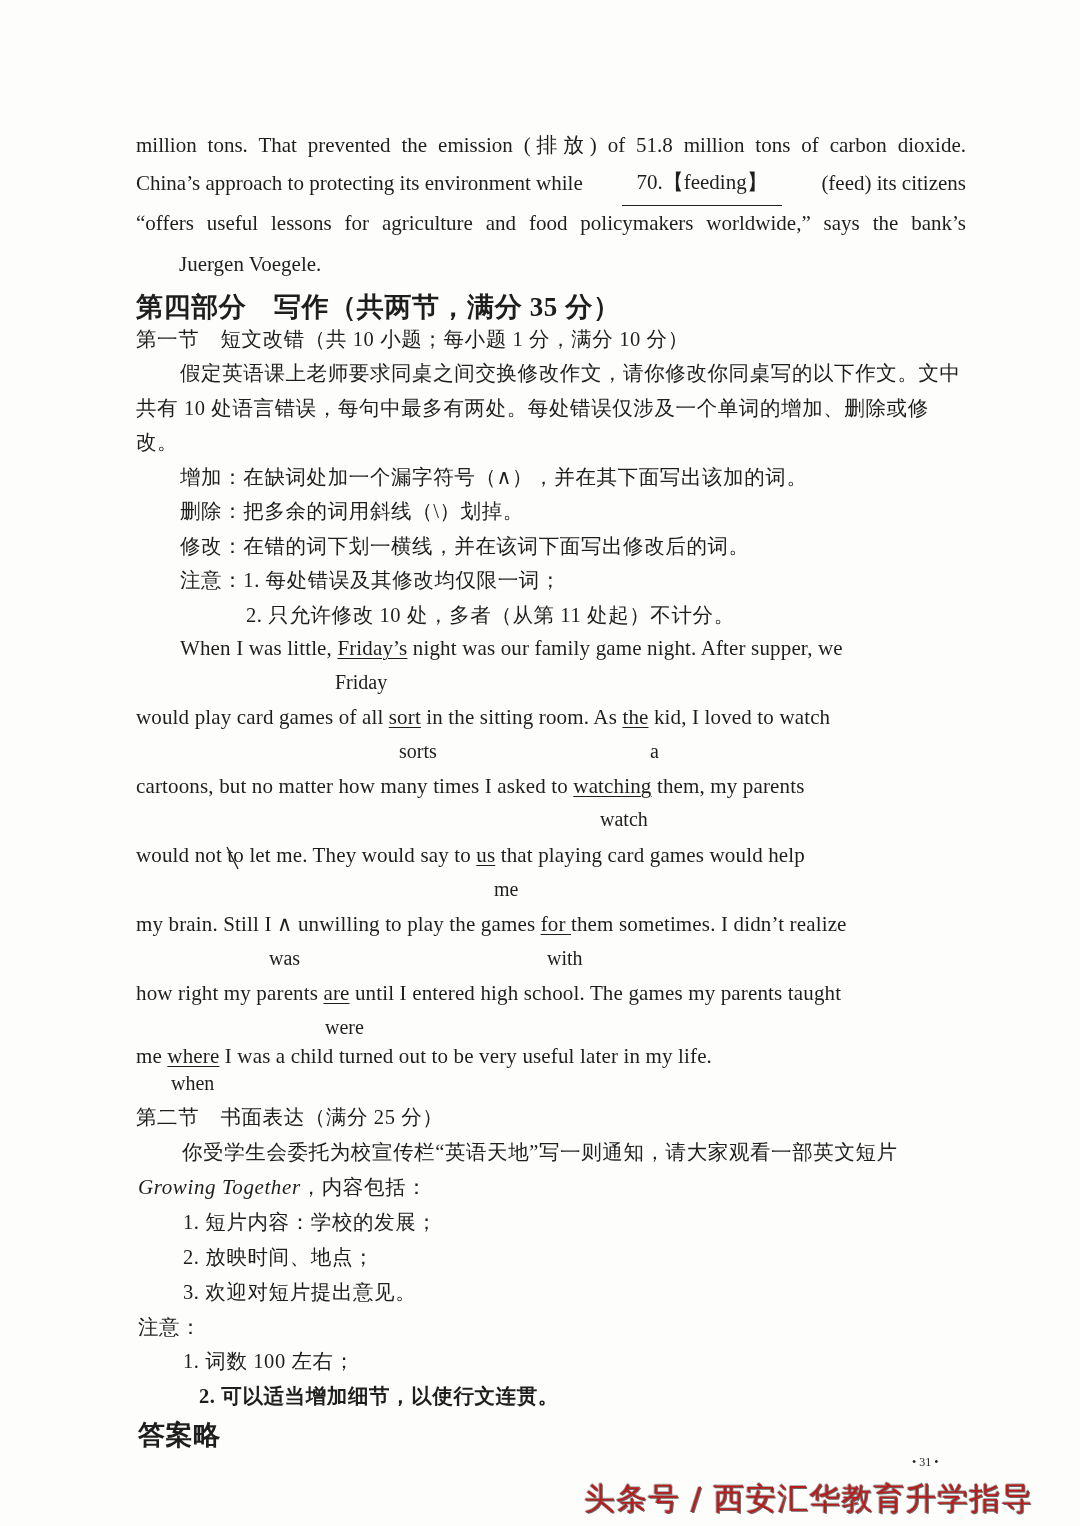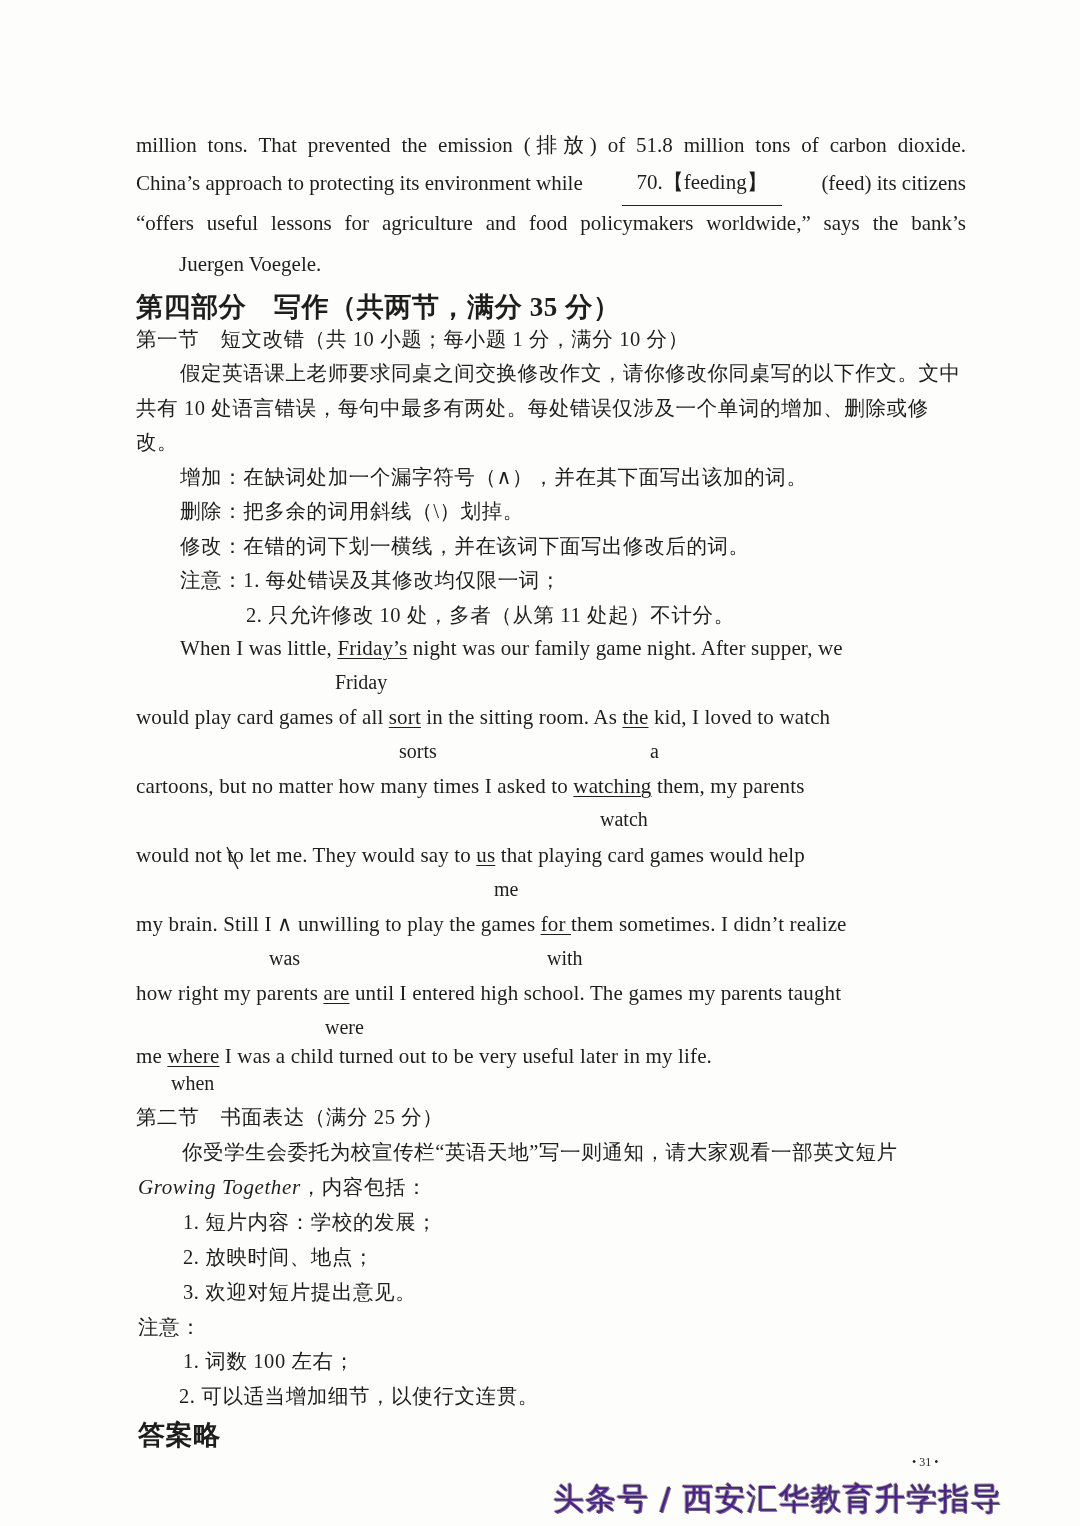--- a/index.html
+++ b/index.html
@@ -15,23 +15,23 @@
   .en { font-size: 21px; letter-spacing: 0.15px; }
   .just { font-size: 21px; }
   .zh { font-size: 20.5px; letter-spacing: 0.6px; }
   .hd { font-size: 27px; font-weight: bold; letter-spacing: 0.6px; }
   .ul { text-decoration: underline; text-underline-offset: 3px; text-decoration-thickness: 1px; }
   .blank { display: inline-block; border-bottom: 1.3px solid #222; padding: 0 14px 12px 14px; line-height: 22px; }
   .corr { font-size: 20px; }
   .strike-to { position: relative; display: inline-block; }
   .strike-to svg { position: absolute; left: -2px; top: 2px; }
   .watermark {
-    position: absolute; left: 553px; top: 1478px;
+    position: absolute; left: 584px; top: 1478px;
     font-family: "DejaVu Sans", sans-serif; font-size: 31px;
-    color: #4c1d95; letter-spacing: 1px;
+    color: #b91c1c; letter-spacing: 1px;
     text-shadow: 1px 1px 0 #6a6a6a, -1px 0 0 #9a9a9a, 0 -1px 0 #b0b0b0;
     white-space: nowrap;
   }
   .pagenum { position: absolute; left: 912px; top: 1455px; font-size: 12px; white-space: nowrap; }
 </style>
 </head>
 <body>
 
 <div class="page">
 
@@ -102,18 +102,18 @@
   <div class="abs zh" style="left:182px; top:1138px;">你受学生会委托为校宣传栏“英语天地”写一则通知，请大家观看一部英文短片</div>
   <div class="abs zh" style="left:138px; top:1173px;">
     <i style="font-size:21px;">Growing Together</i><span>，内容包括：</span>
   </div>
   <div class="abs zh" style="left:183px; top:1208px;">1. 短片内容：学校的发展；</div>
   <div class="abs zh" style="left:183px; top:1243px;">2. 放映时间、地点；</div>
   <div class="abs zh" style="left:183px; top:1278px;">3. 欢迎对短片提出意见。</div>
 
   <div class="abs zh" style="left:138px; top:1313px;">注意：</div>
   <div class="abs zh" style="left:183px; top:1347px;">1. 词数 100 左右；</div>
-  <div class="abs zh" style="left:179px; top:1382px;">2. 可以适当增加细节，以使行文连贯。</div>
+  <div class="abs zh" style="left:199px; top:1382px;font-weight:bold;">2. 可以适当增加细节，以使行文连贯。</div>
   <div class="abs hd" style="left:138px; top:1417px; font-weight:bold;">答案略</div>
 
   <div class="pagenum">• 31 •</div>
   <div class="watermark">头条号 / 西安汇华教育升学指导</div>
 </div>
 
 </body></html>

